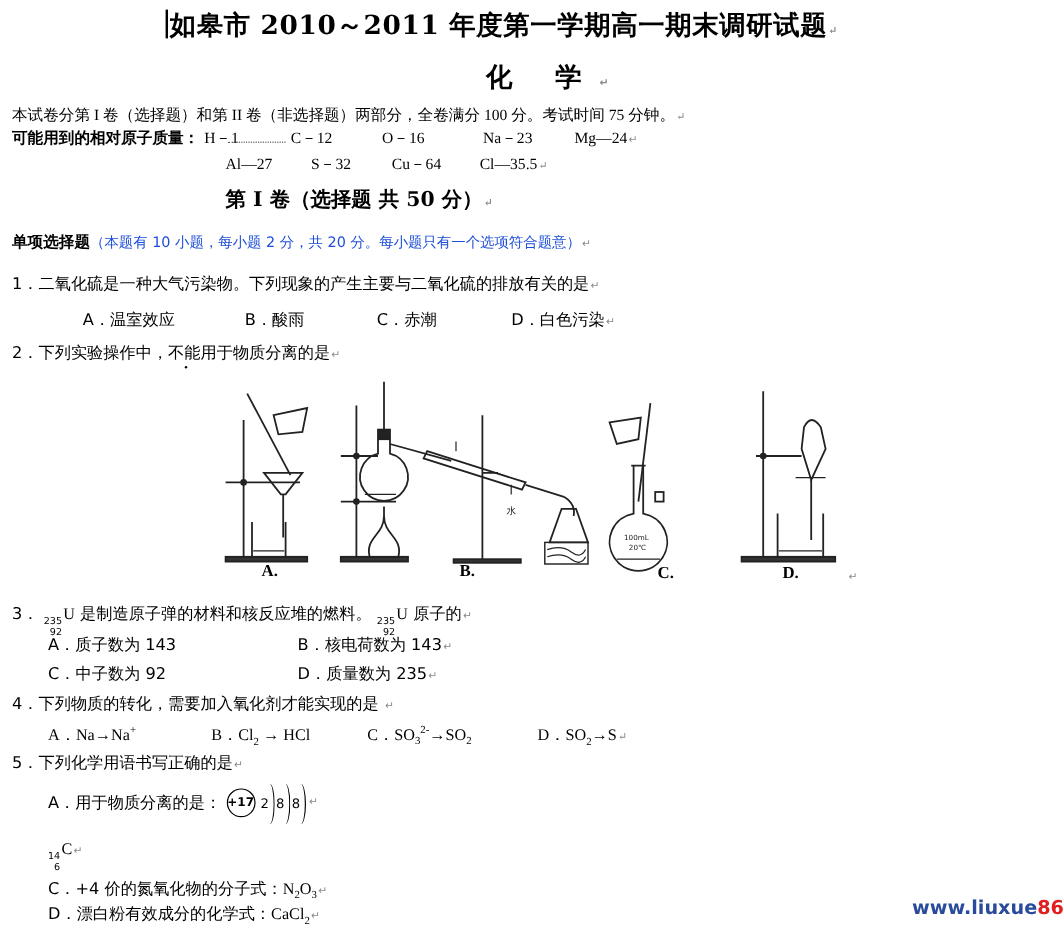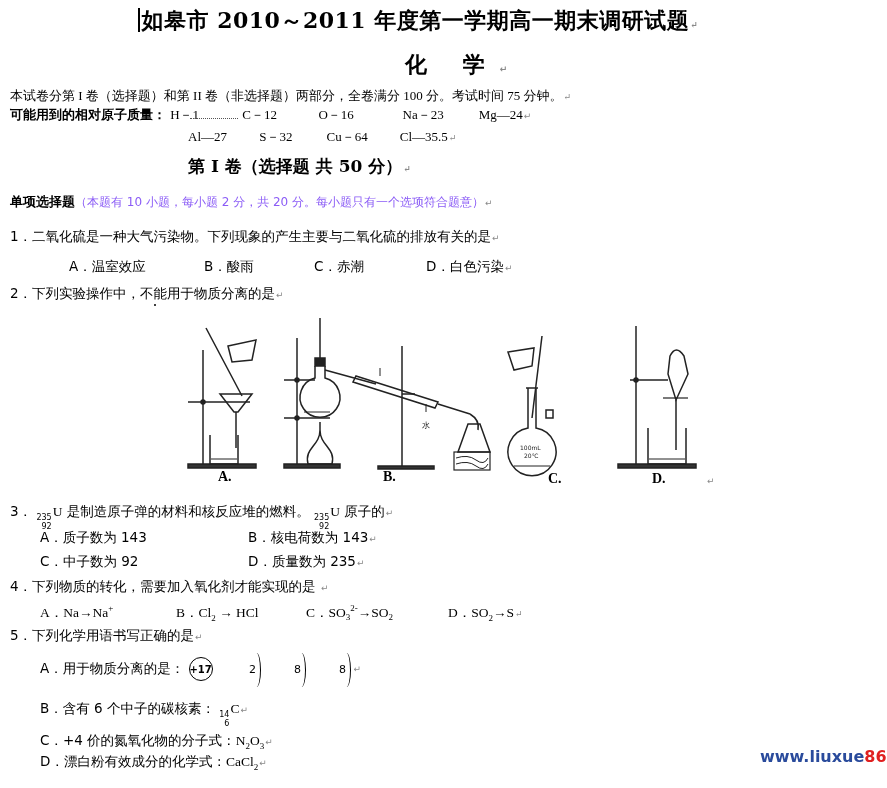--- a/index.html
+++ b/index.html
@@ -13,31 +13,31 @@
   .title {
     left: 138px; top: 6px; font-size: 22px; font-weight: bold;
     font-family: "DejaVu Serif", "Liberation Serif", serif; letter-spacing: 0.5px;
   }
   .cursor { display: inline-block; width: 1.5px; height: 24px; background: #000; vertical-align: -4px; margin-right: 2px; }
   .subject { left: 405px; top: 50px; font-size: 22px; font-weight: bold; letter-spacing: 14px; }
   .body13 { font-size: 13px; }
   .serif { font-family: "Liberation Serif", "DejaVu Serif", serif; }
   .bold { font-weight: bold; }
   .sec-title { left: 188px; top: 155px; font-size: 17px; font-weight: bold; font-family: "DejaVu Serif", "Liberation Serif", serif; }
-  .gray { color: #8b5cf6; }
+  .gray { color: #1d4ed8; }
   .q { font-size: 13.5px; }
   .opt { font-size: 13.5px; }
   sup, sub { font-size: 9px; }
   .iso { display: inline-flex; flex-direction: column; align-items: flex-end; font-size: 8px; line-height: 9px; vertical-align: -4px; margin-right: 1px; }
   .dotted { border-bottom: 1px dotted #555; display: inline-block; width: 48px; height: 1px; vertical-align: 0; }
   .emph-dot { position: relative; }
   .emph-dot::after { content: ""; position: absolute; left: 50%; bottom: -5px; width: 2px; height: 2px; background: #000; border-radius: 1px; }
   .figure { left: 180px; top: 318px; width: 540px; height: 176px; }
   .fig-label { position: absolute; font-family: "Liberation Serif", serif; font-weight: bold; font-size: 14px; }
-  .atom { display: inline-flex; align-items: center; vertical-align: middle; gap: 32px; }
+  .atom { display: inline-flex; align-items: center; vertical-align: middle; }
   .nucleus { width: 22px; height: 22px; border: 1.5px solid #000; border-radius: 50%; font-size: 10px; display: inline-flex; align-items: center; justify-content: center; font-weight: bold; }
   .shell { display: inline-flex; align-items: center; margin-left: 3px; font-size: 11px; position: relative; width: 10px; justify-content: center; }
   .shell::before { content: ""; position: absolute; left: 4px; top: -10px; width: 8px; height: 34px; border-right: 1.5px solid #000; border-radius: 0 50% 50% 0 / 0 50% 50% 0; }
   .logo { left: 760px; top: 750px; text-align: center; }
   .logo-cn { font-size: 20px; font-weight: bold; color: #222; letter-spacing: 2px; line-height: 22px; }
   .logo-url { font-size: 16px; font-weight: bold; color: #2a4b9c; line-height: 14px; }
   .logo-url .accent { color: #e02020; }
 </style>
 </head>
 <body>
@@ -193,21 +193,20 @@
 <div class="abs opt" style="left:40px; top:657px;">
   <span style="vertical-align:middle;">A．用于物质分离的是：</span>
   <span class="atom">
     <span class="nucleus">+17</span>
     <span class="shell">2</span>
     <span class="shell">8</span>
     <span class="shell">8</span>
   </span><span class="mark" style="margin-left:6px; vertical-align:middle;">↵</span>
 </div>
 <div class="abs opt" style="left:40px; top:700px;">
-  <span>B．含有 6 个中子的碳核素：</span>
   <span class="iso">
       <span>14</span>
       <span>6</span>
     </span><span class="serif">C</span><span class="mark">↵</span>
 </div>
 <div class="abs opt" style="left:40px; top:732px;">
   <span>C．+4 价的氮氧化物的分子式：</span><span class="serif"><span>N</span><sub>2</sub><span>O</span><sub>3</sub></span><span class="mark">↵</span>
 </div>
 <div class="abs opt" style="left:40px; top:753px;">
   <span>D．漂白粉有效成分的化学式：</span><span class="serif"><span>CaCl</span><sub>2</sub></span><span class="mark">↵</span>

